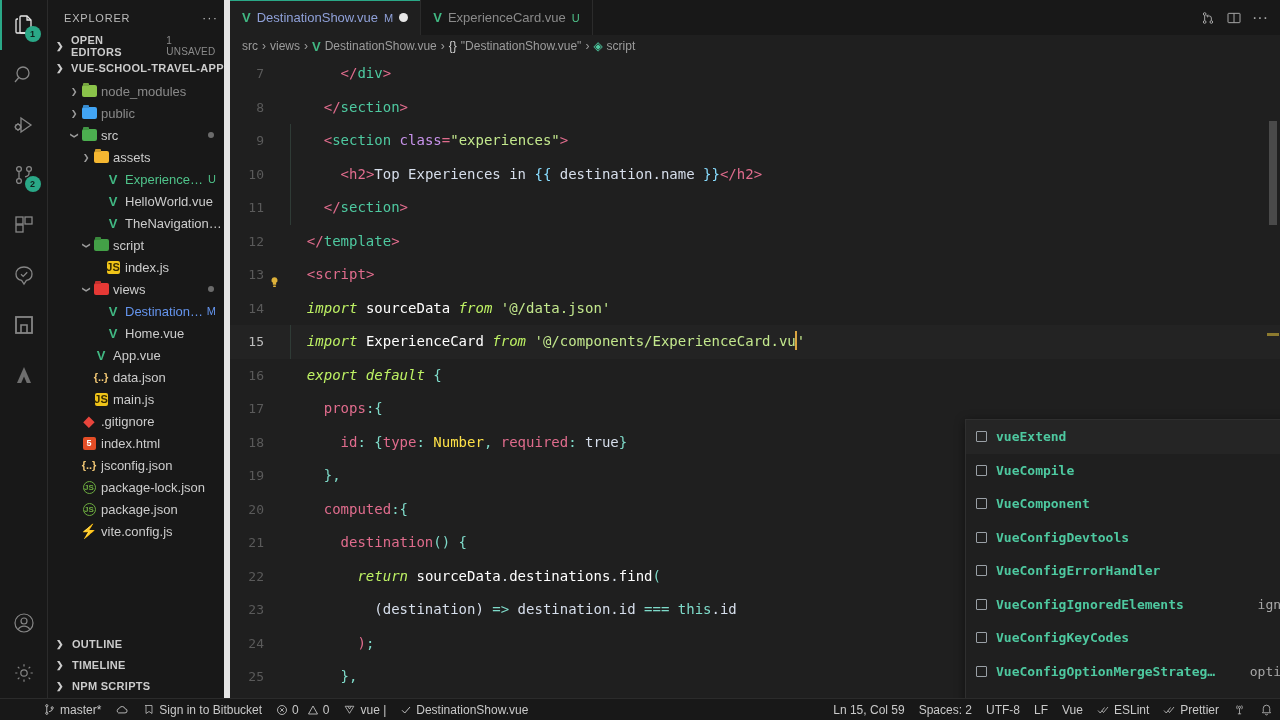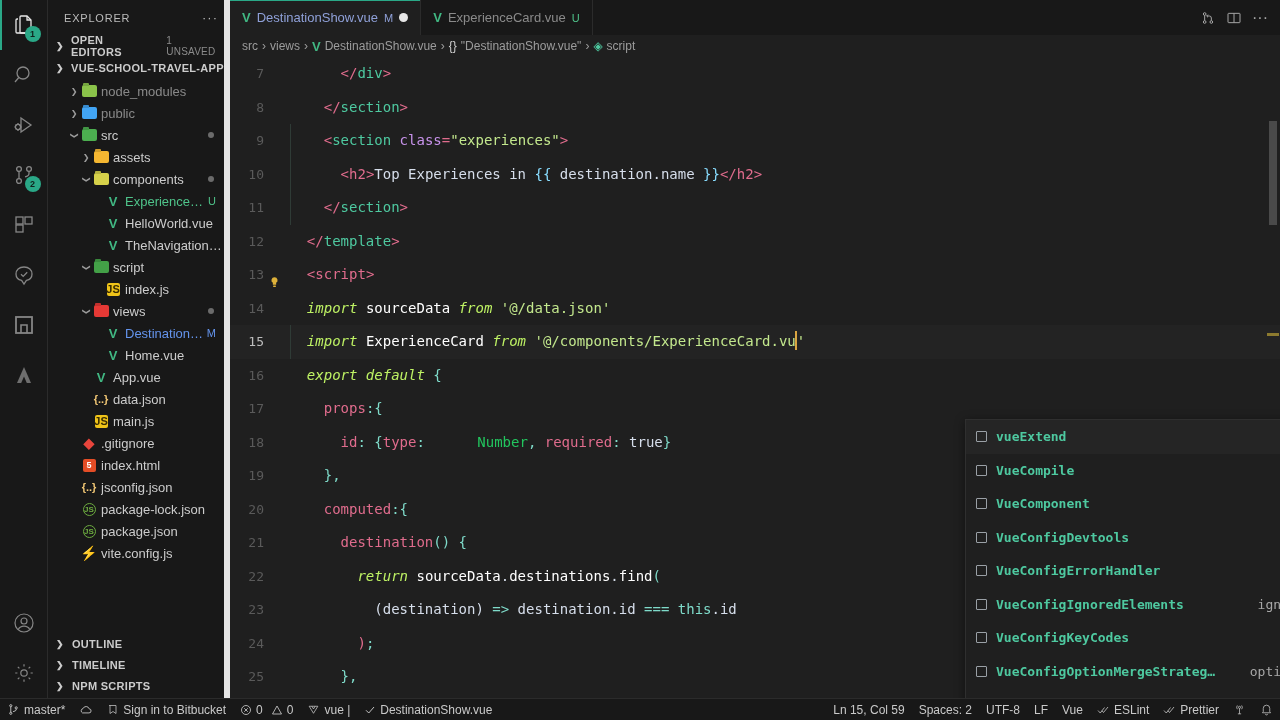--- a/index.html
+++ b/index.html
@@ -111,21 +111,21 @@
   
   .t-tag   { color: #e06c8d; }
   .t-tagn  { color: #4ec9a0; }
   .t-attr  { color: #c792ea; }
   .t-str   { color: #c3e88d; }
   .t-plain { color: #d6deeb; }
   .t-mus   { color: #89ddff; }
   .t-kw    { color: #bef264; font-style: italic; }
   .t-var   { color: #ffffff; }
   .t-prop  { color: #e06c8d; }
-  .t-num   { color: #22c55e; margin-left: 44px; }
+  .t-num   { color: #fde047; }
   .t-fn    { color: #ffffff; }
   .t-op    { color: #7fdbca; }
   .t-punc  { color: #7fdbca; }
   .t-this  { color: #7fdbca; }
 
   .cursor { display:inline-block; width:2px; height:19px; background:#d9a441; vertical-align:-4px; margin-left:-1px;}
   .bulb { position:absolute; left:-8px; top:-15px; width:9px; height:11px; }
 
   
   .suggest {
@@ -147,21 +147,21 @@
   
   .vscroll { position: absolute; right: 0; top: 0; bottom: 0; width: 14px; z-index: 5;}
   .vslider { position: absolute; right: 3px; top: 64px; width: 8px; height: 104px; background: #4a4a4a; border-radius: 0; }
   .ruler-mark { position: absolute; right: 1px; top: 276px; width: 12px; height: 3px; background: #8c7a2f;}
 
   
   .statusbar {
     height: 22px; flex: 0 0 22px; background: #181818; display: flex; align-items: center;
     font-size: 12px; color: #cccccc; border-top: 1px solid #2b2b2b;
   }
-  .sb-left { display:flex; align-items:center; }
+  .sb-left { display:flex; align-items:center;margin-left:36px; }
   .sb-right { margin-left:auto; display:flex; align-items:center; }
   .sb-item { display:flex; align-items:center; gap:4px; padding: 0 7px; height:22px; cursor:pointer; white-space:nowrap; color:#c9c9c9;}
   svg { display:block; }
 </style>
 </head>
 <body>
 
 <div class="app">
   <div class="body-row">
 
@@ -310,29 +310,20 @@
             <span class="label " style="">src</span>
             <span class="dot-dirty"></span>
           </div>
           <div class="row">
             <span style="display:inline-block;width:32px;flex:0 0 32px;"></span>
             <span class="twisty">❯</span>
             <span class="ficon">
               <span class="ico-folder" style="background:#f5b731"></span>
             </span>
             <span class="label " style="">assets</span>
-          </div>
-          <div class="row">
-            <span style="display:inline-block;width:32px;flex:0 0 32px;"></span>
-            <span class="twisty" style="transform:rotate(90deg);display:inline-block;">❯</span>
-            <span class="ficon">
-              <span class="ico-folder" style="background:#d6d14a"></span>
-            </span>
-            <span class="label " style="">components</span>
-            <span class="dot-dirty"></span>
           </div>
           <div class="row">
             <span style="display:inline-block;width:44px;flex:0 0 44px;"></span>
             <span class="twisty"></span>
             <span class="ficon">
               <span class="vuev">V</span>
             </span>
             <span class="label c-unt" style="">Experience…</span>
             <span class="badge c-unt">U</span>
           </div>

